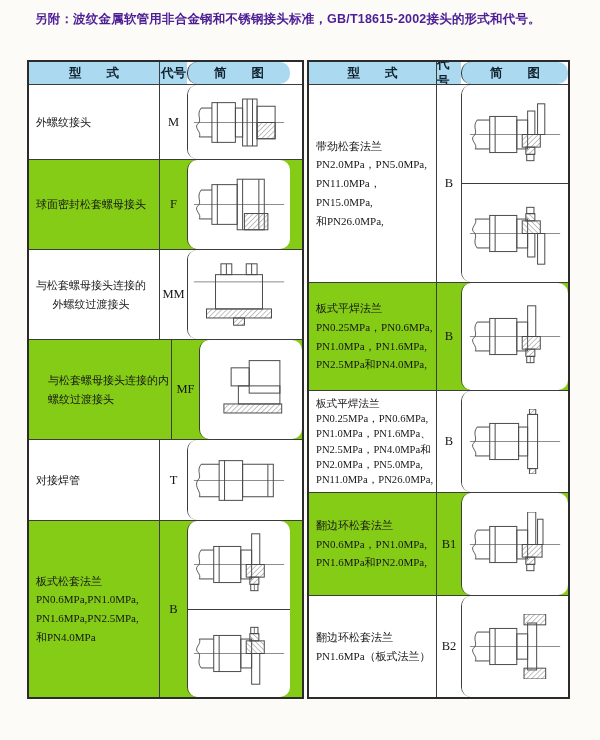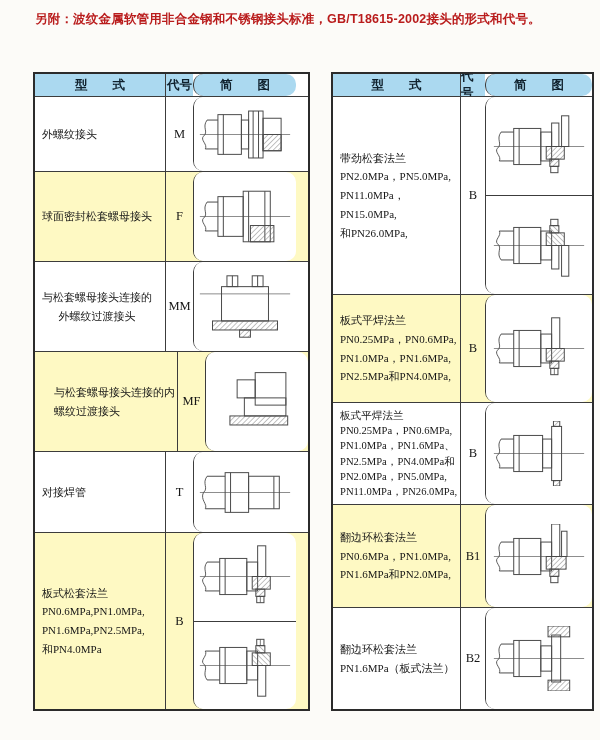--- a/index.html
+++ b/index.html
@@ -6,26 +6,26 @@
   body{
     width:600px;height:740px;position:relative;
     background:#fcfbf8;
     font-family:"Liberation Serif",serif;
     color:#161616;
     overflow:hidden;
   }
   .title{
     position:absolute;left:35px;top:11px;width:540px;
     font-family:"Liberation Sans",sans-serif;
-    font-size:12.5px;font-weight:bold;color:#b91c1c;
+    font-size:12.5px;font-weight:bold;color:#4c1d95;
     letter-spacing:0.2px;
   }
   .tables{
-    position:absolute;left:33px;top:60px;
-    display:flex;gap:21px;margin-top:12px;
+    position:absolute;left:27px;top:60px;
+    display:flex;gap:3px;
   }
   .tbl{
     border:2px solid #2b2b2b;background:#ffffff;
   }
   .trow{display:flex;border-top:1px solid #3c3c3c;box-sizing:border-box;}
   .trow.first{border-top:none;}
   .c{box-sizing:border-box;overflow:hidden;}
   .c.code,.c.diag{border-left:1px solid #3c3c3c;}
   .c.type{
     display:flex;align-items:center;
@@ -42,21 +42,21 @@
   .dsub{
     flex:1;display:flex;align-items:center;justify-content:center;
     border-top:1px solid #3c3c3c;min-height:0;
   }
   .dsub.first{border-top:none;}
   .hrow .c{
     display:flex;align-items:center;justify-content:center;
     font-family:"Liberation Sans",sans-serif;
     font-weight:bold;font-size:12.5px;color:#10222e;
   }
-  .hl{background:#fef9c3;}
+  .hl{background:#84cc16;}
 </style>
 </head>
 <body>
 
 <div class="title">另附：波纹金属软管用非合金钢和不锈钢接头标准，GB/T18615-2002接头的形式和代号。</div>
 
 <div class="tables">
   <div class="tbl" id="tbl-left">
       <div class="trow hrow first" style="height: 22px;">
         <div class="c htype hcell" style="width: 130px; background: rgb(171, 217, 240); display: flex; align-items: center; justify-content: center;">型　　式</div>

